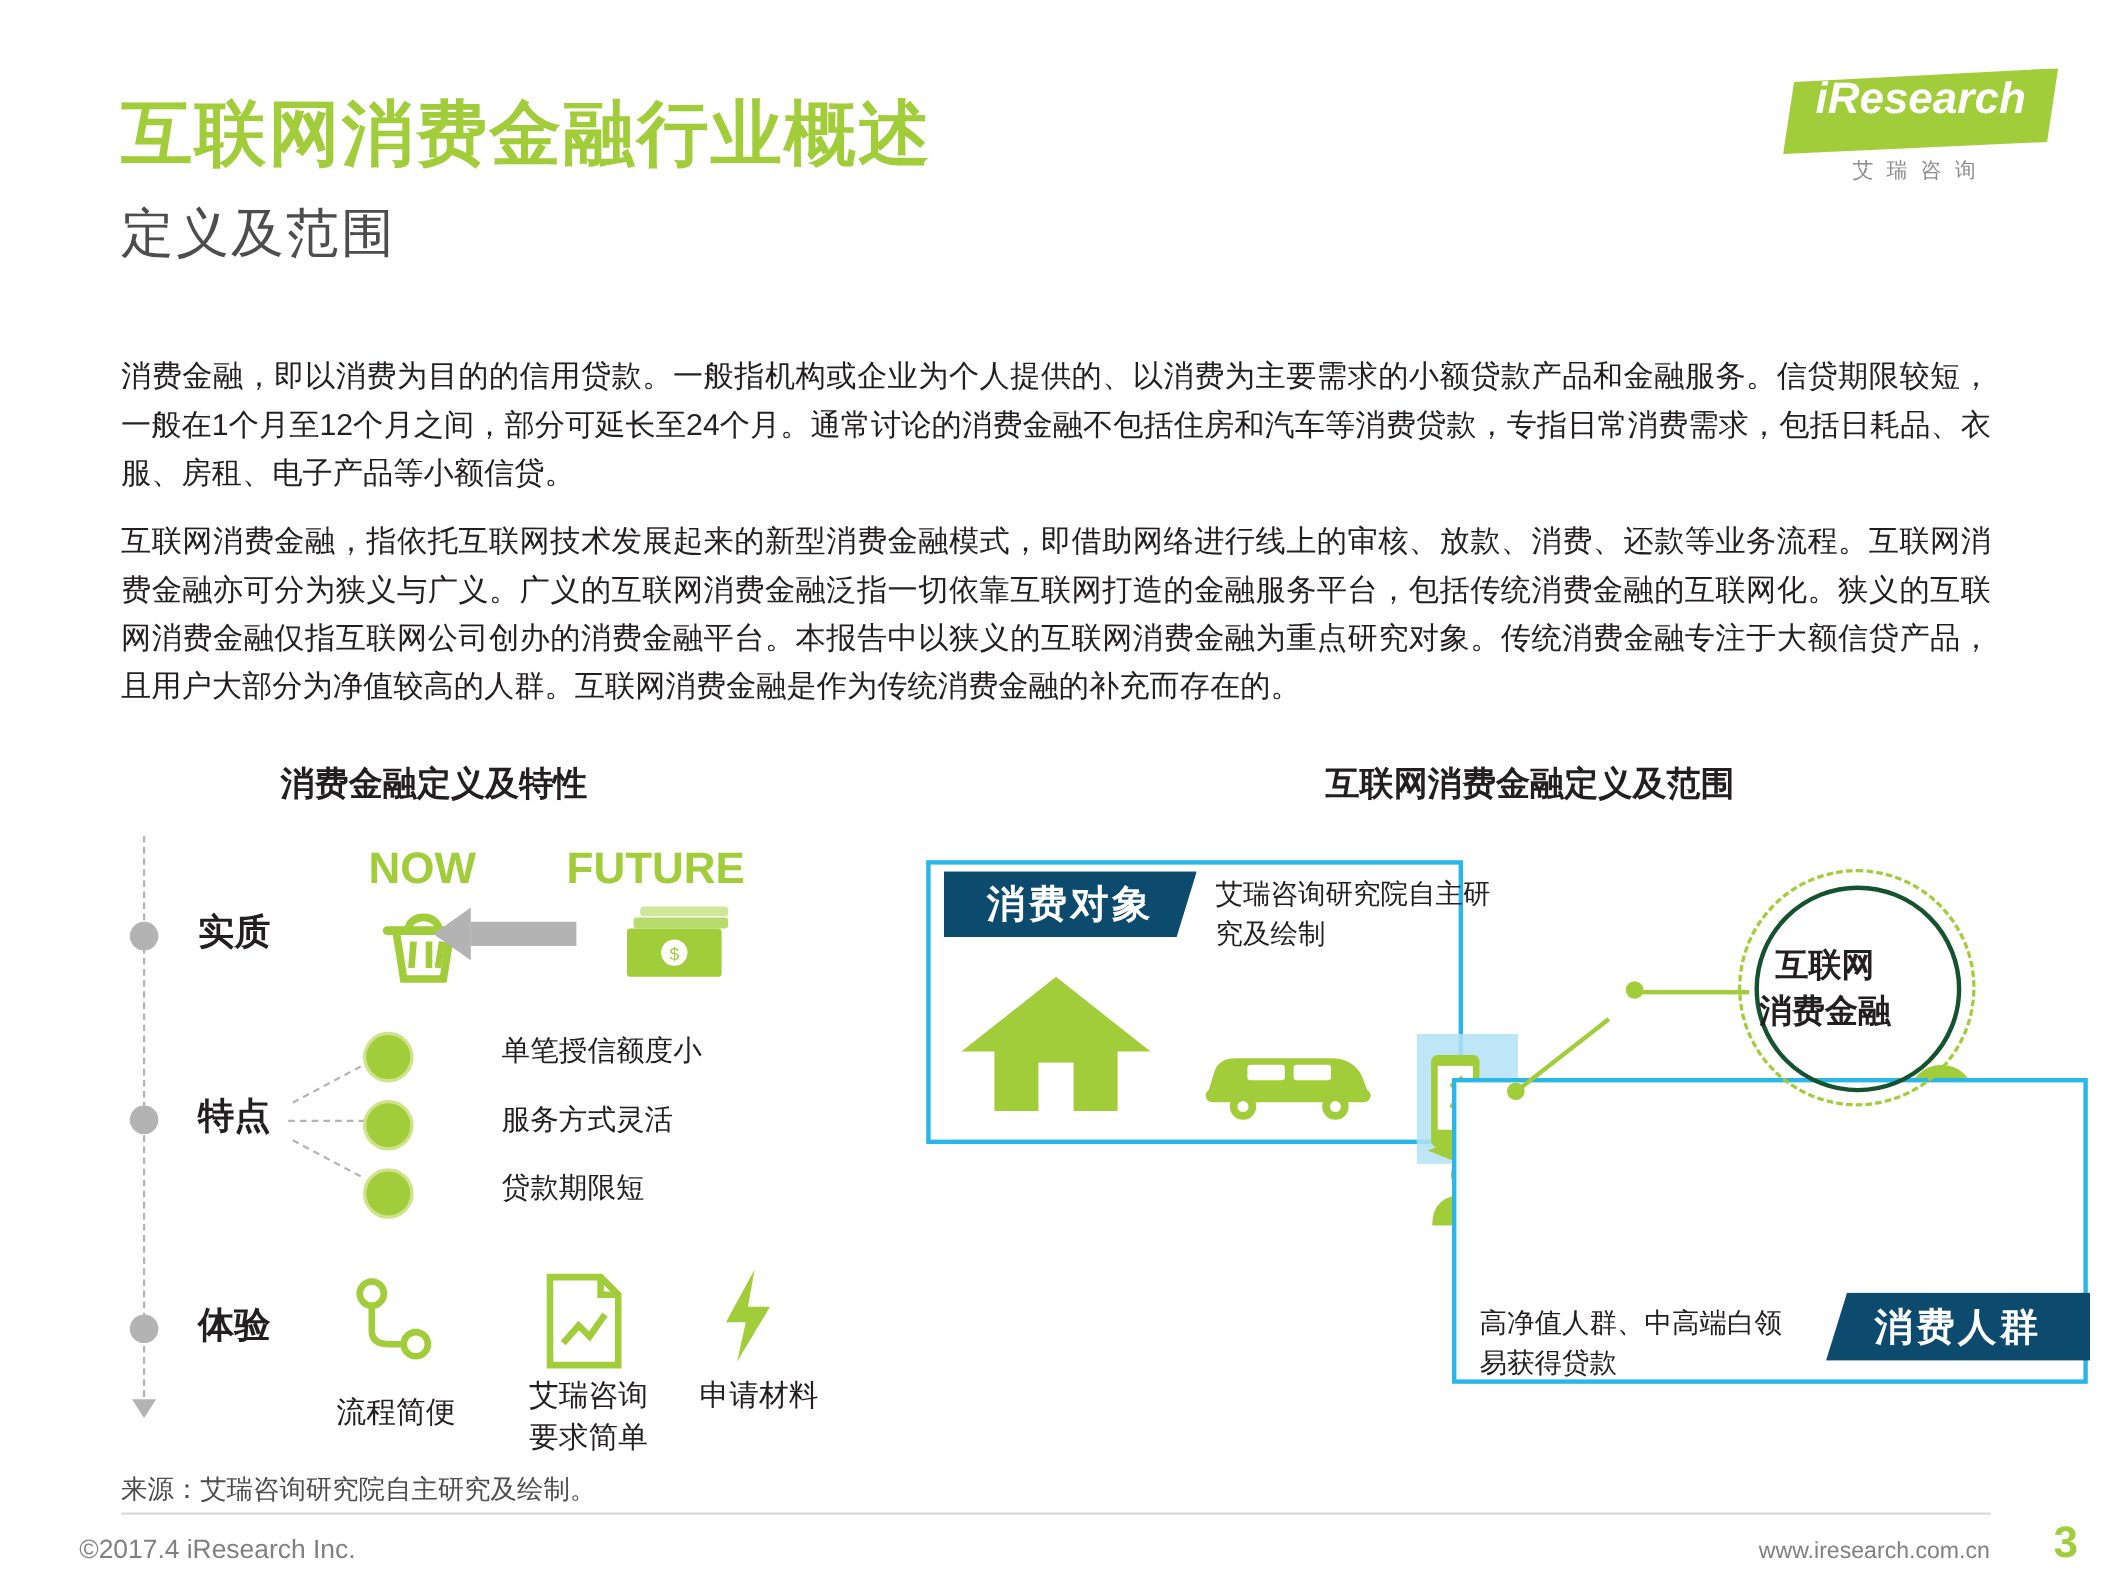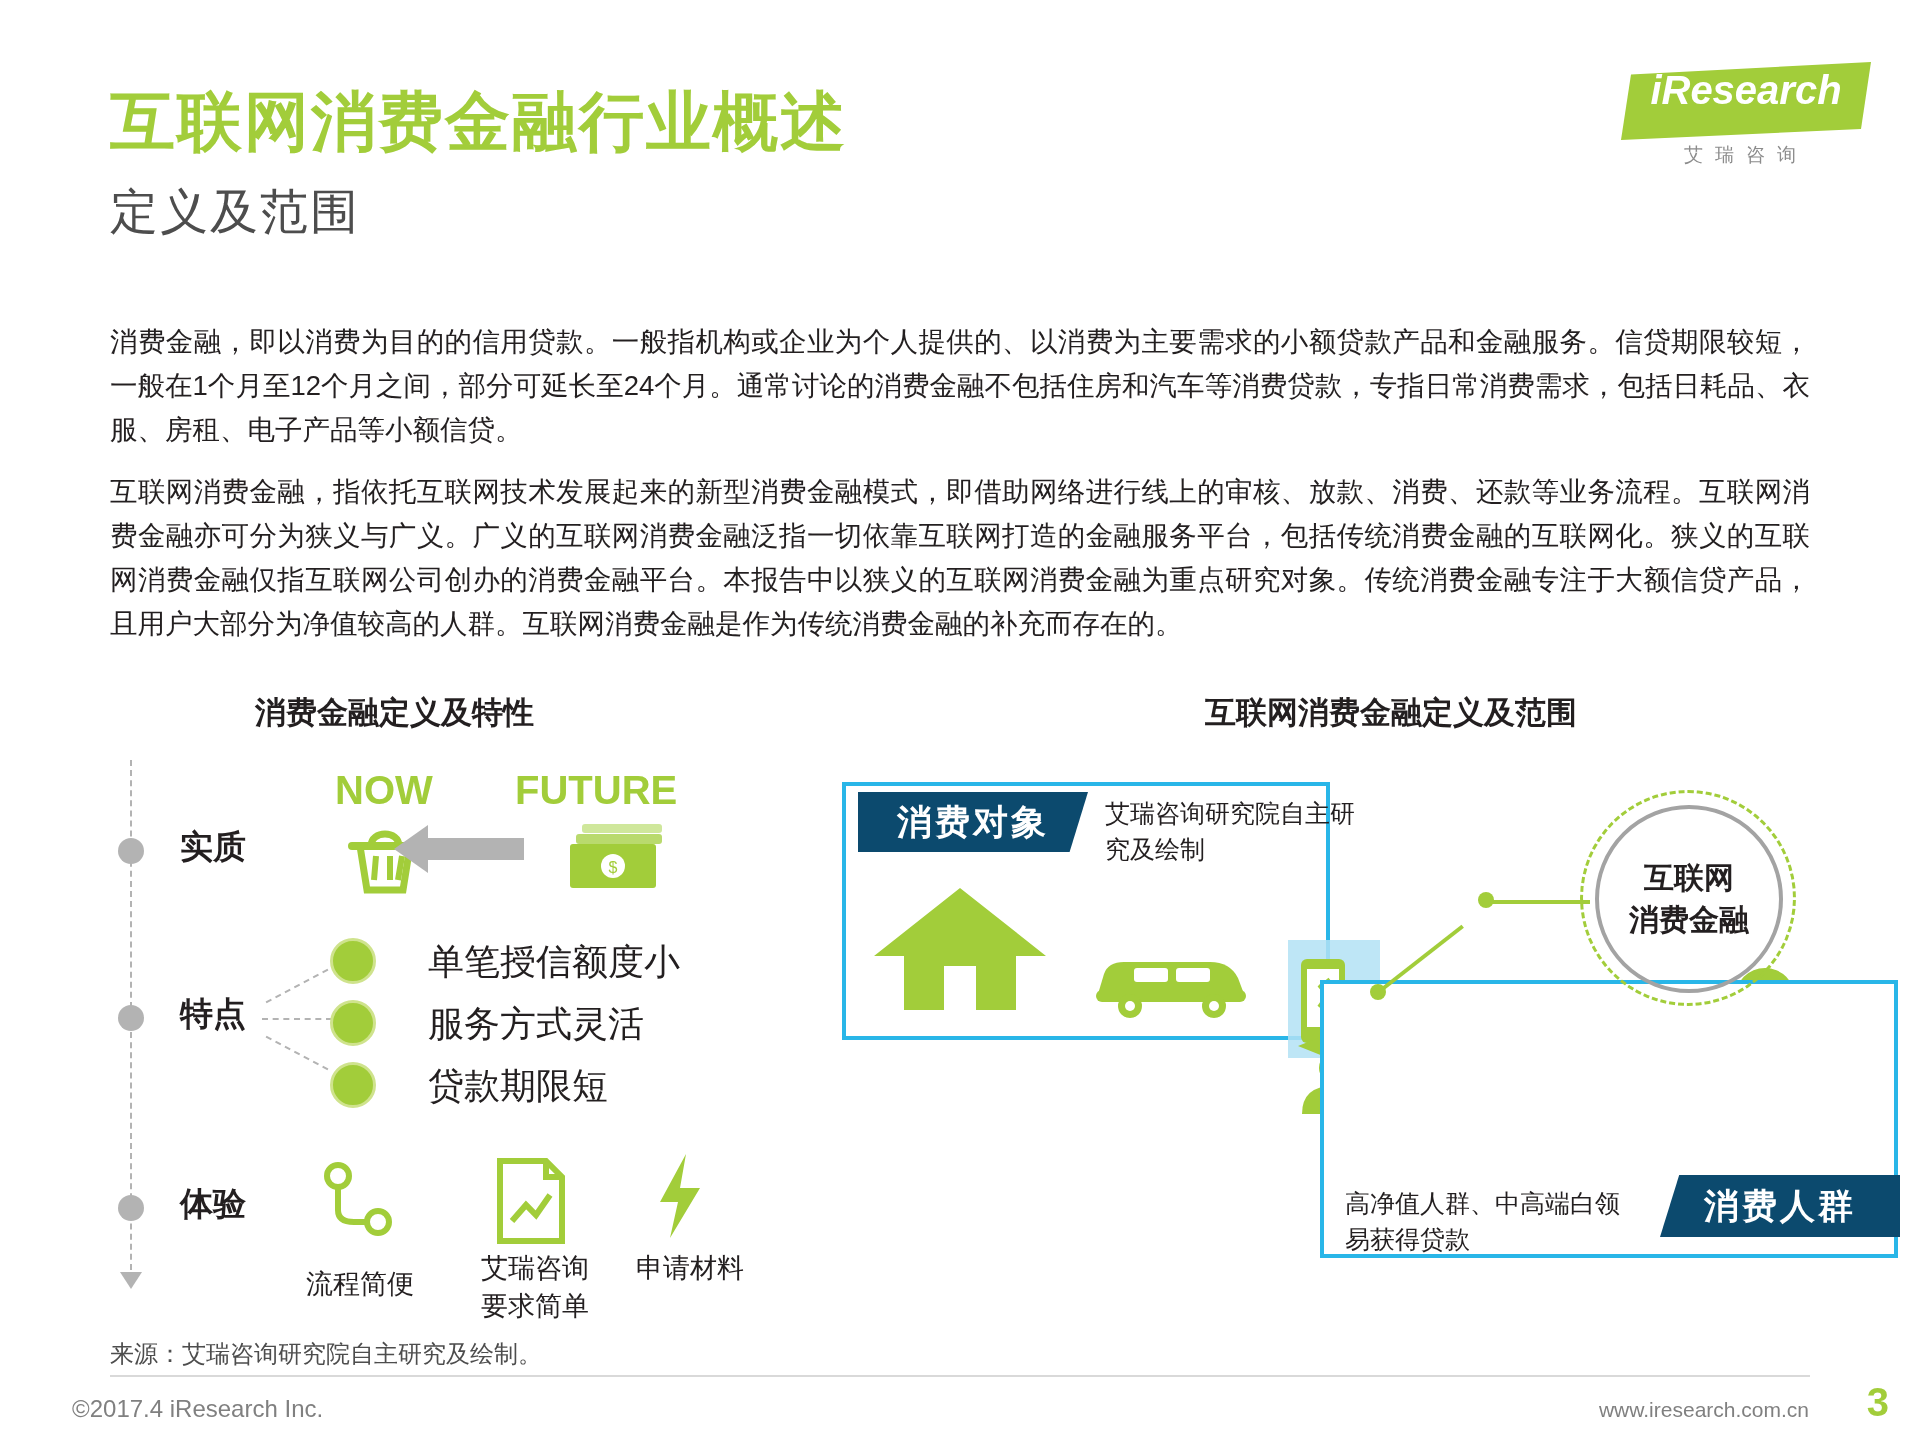--- a/index.html
+++ b/index.html
@@ -83,21 +83,21 @@
     content:"";position:absolute;left:-34px;top:-13px;width:0;height:0;
     border-top:24px solid transparent;border-bottom:24px solid transparent;
     border-right:34px solid #b3b3b3;
   }
 
   .feat-bullet{
     position:absolute;width:40px;height:40px;border-radius:50%;
     background:#a2cd3a;border:3px solid #cfe38d;left:330px;
   }
   .feat-text{
-    position:absolute;font-size:36px;color:#231f20;left:428px;
+    position:absolute;font-size:26px;color:#231f20;left:456px;
   }
   .feat-line{position:absolute;border-top:2px dashed #b3b3b3;}
 
   .exp-caption{
     position:absolute;font-size:27px;color:#231f20;text-align:center;line-height:36px;
   }
 
   .source{
     position:absolute;left:110px;top:1338px;font-size:24px;color:#4d4d4d;
   }
@@ -131,22 +131,22 @@
 
   .note{
     position:absolute;font-size:25px;line-height:36px;color:#231f20;
   }
   .circle-dashed{
     position:absolute;left:1580px;top:790px;width:210px;height:210px;
     border:3px dashed #a2cd3a;border-radius:50%;
   }
   .circle-solid{
     position:absolute;left:1595px;top:805px;width:180px;height:180px;
-    border:4px solid #a3a3a3;border-radius:50%;
-    display:flex;align-items:center;justify-content:center;text-align:center;
+    border:4px solid #14532d;border-radius:50%;
+    display:flex;align-items:center;text-align:center;
     font-size:30px;font-weight:bold;color:#231f20;line-height:42px;
   }
   .connector{position:absolute;background:#a2cd3a;height:4px;transform-origin:left center;}
   .conn-dot{position:absolute;width:16px;height:16px;border-radius:50%;background:#a2cd3a;}
   .hl-square{
     position:absolute;left:1288px;top:940px;width:92px;height:118px;
     background:#b3e2f5;opacity:.85;
   }
   .big-note{
     position:absolute;left:855px;top:1080px;width:450px;

